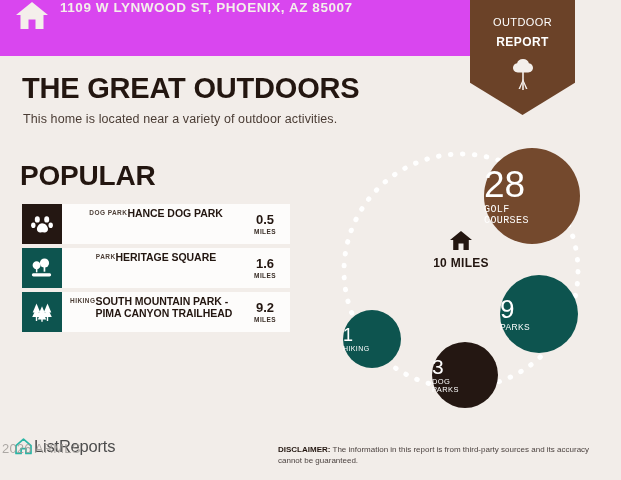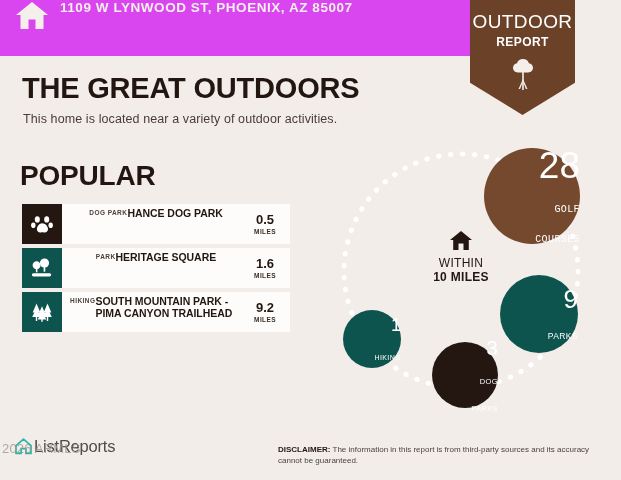--- a/index.html
+++ b/index.html
@@ -24,21 +24,21 @@
     font-size:13.5px; font-weight:bold; letter-spacing:.55px;
   }
 
   
   #badge{
     position:absolute; left:470px; top:0; width:105px; height:115px;
     background:#6b4228;
     clip-path:polygon(0 0,100% 0,100% 72%,50% 100%,0 72%);
     text-align:center; z-index:4;
   }
-  #badge-l1{ color:#fff; font-size:19px; letter-spacing:.4px; margin-top:12px; line-height:20px;}
+  #badge-l1{ color:#fff; font-size:11px; letter-spacing:.4px; margin-top:12px; line-height:20px;}
   #badge-l2{ color:#fff; font-size:12px; font-weight:bold; letter-spacing:.4px; line-height:20px;}
   #badge-tree{ margin:5px auto 0; display:block; width:30px; height:34px; }
 
   
   #page-title{
     position:absolute; left:22px; top:72px;
     font-size:29px; font-weight:bold; letter-spacing:-.2px; color:#231610;text-align:center;
   }
   #page-subtitle{
     position:absolute; left:23px; top:112px;
@@ -69,22 +69,22 @@
     display:flex; flex-direction:column; align-items:center; justify-content:center;
   }
   .li-num{ font-size:13px; font-weight:bold; color:#231610; line-height:14px; }
   .li-unit{ font-size:6.5px; font-weight:bold; letter-spacing:.4px; color:#3a2e27; line-height:9px; }
 
   
   #diagram{ position:absolute; left:328px; top:140px; width:275px; height:275px; }
   #dot-arc{ position:absolute; left:0; top:0; width:275px; height:275px; }
   .bubble{
     position:absolute; border-radius:50%;
-    display:flex; flex-direction:column; align-items:flex-end; justify-content:center;
-    color:#fff; text-align:center;gap:19px;
+    display:flex; flex-direction:column; align-items:flex-start; justify-content:center;
+    color:#fff; text-align:center;
   }
   .b-num{ font-weight:normal; line-height:1; }
   .b-lab{ font-weight:normal; letter-spacing:.4px; line-height:1.12; }
 
   #bubble-golf{ left:156px; top:8px; width:96px; height:96px; background:#74492d; }
   #bubble-golf .b-num{ font-size:37px; margin-bottom:1px; }
   #bubble-golf .b-lab{ font-size:10px;font-family:Liberation Mono, monospace; }
 
   #bubble-parks{ left:172px; top:135px; width:78px; height:78px; background:#0d544f; }
   #bubble-parks .b-num{ font-size:26px; margin-bottom:1px; }
@@ -238,21 +238,20 @@
 
   <div class="bubble" id="bubble-hiking">
     <span class="b-num">1</span>
     <span class="b-lab">HIKING</span>
   </div>
 
   <div id="center-group">
     <svg id="center-home-icon" viewBox="0 0 24 21">
       <path d="M12 1 L23 10 H19.8 V20 H14.5 V13.6 H9.5 V20 H4.2 V10 H1 Z" fill="#231610"></path>
     </svg>
-    <div id="center-l1">WITHIN</div>
     <div id="center-l2">10 MILES</div>
   </div>
 </div>
 
 <div id="footer-logo">
   <svg id="logo-mark" viewBox="0 0 19 19">
     <path d="M9.5 2.2 L17 8.6 V16.4 H11.9 V11.6 H7.1 V16.4 H2 V8.6 Z" fill="none" stroke="#2ab5a5" stroke-width="1.7" stroke-linejoin="round"></path>
   </svg>
   <span id="logo-text"><span>List</span><b>Reports</b></span>
 </div>

